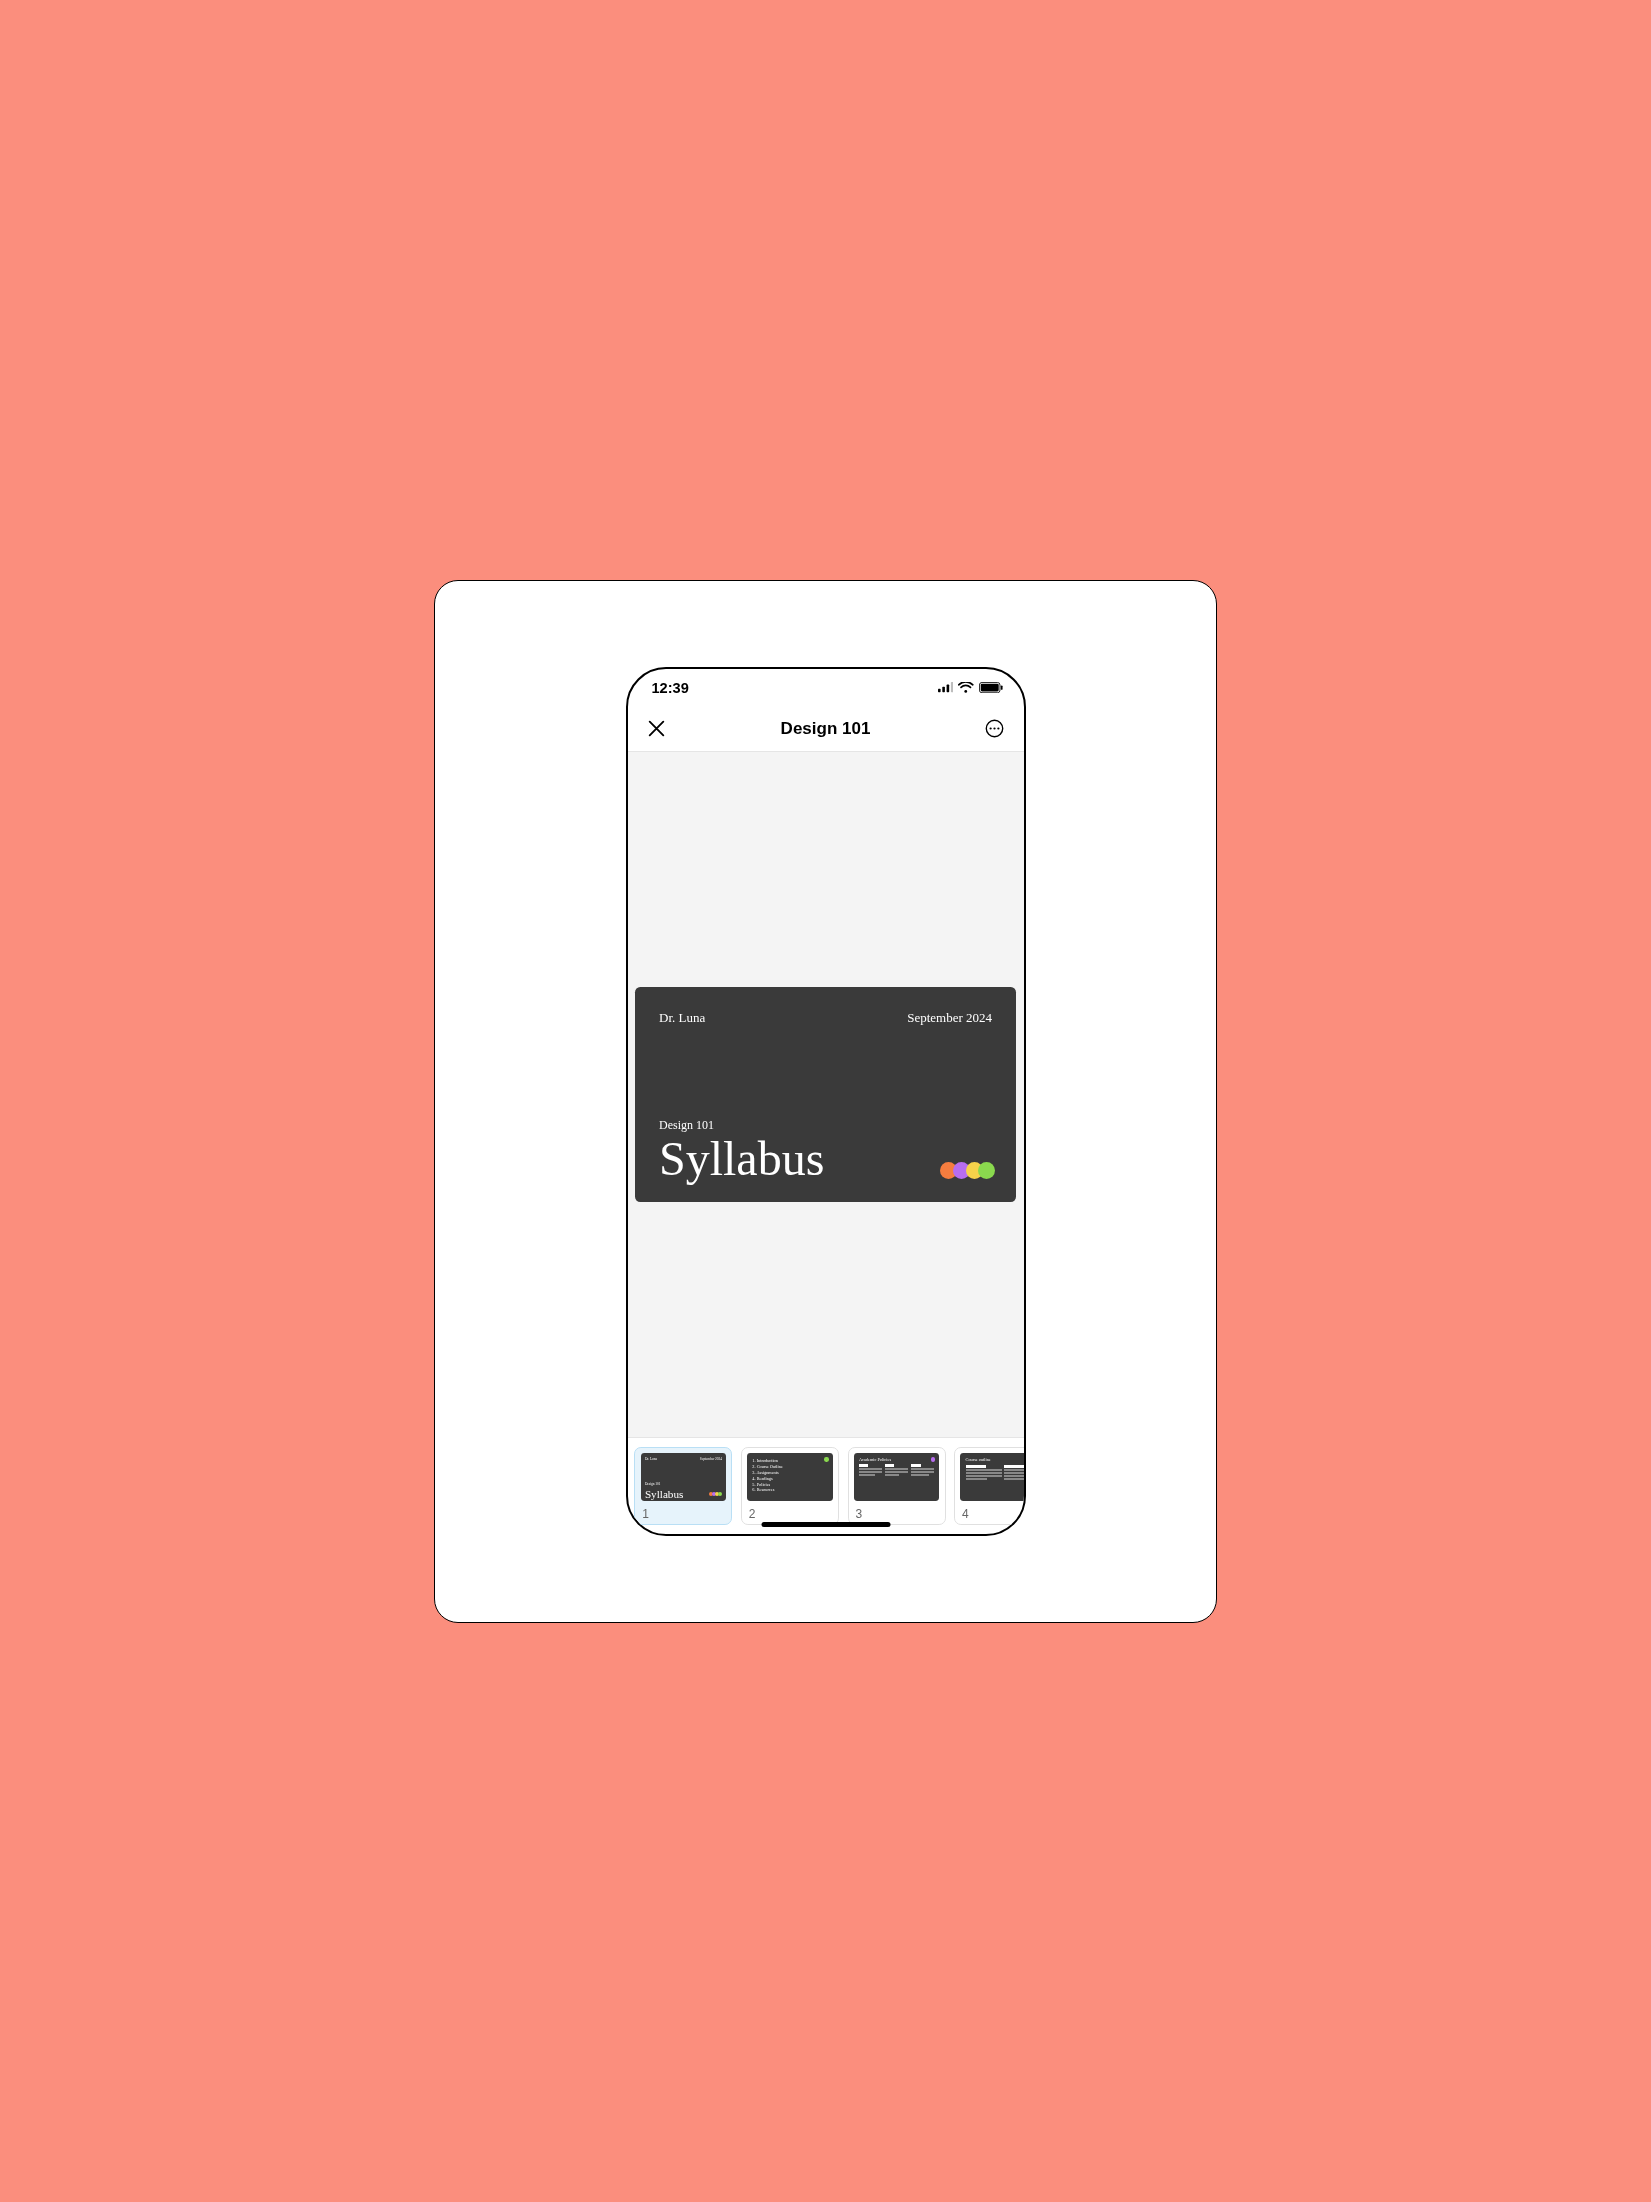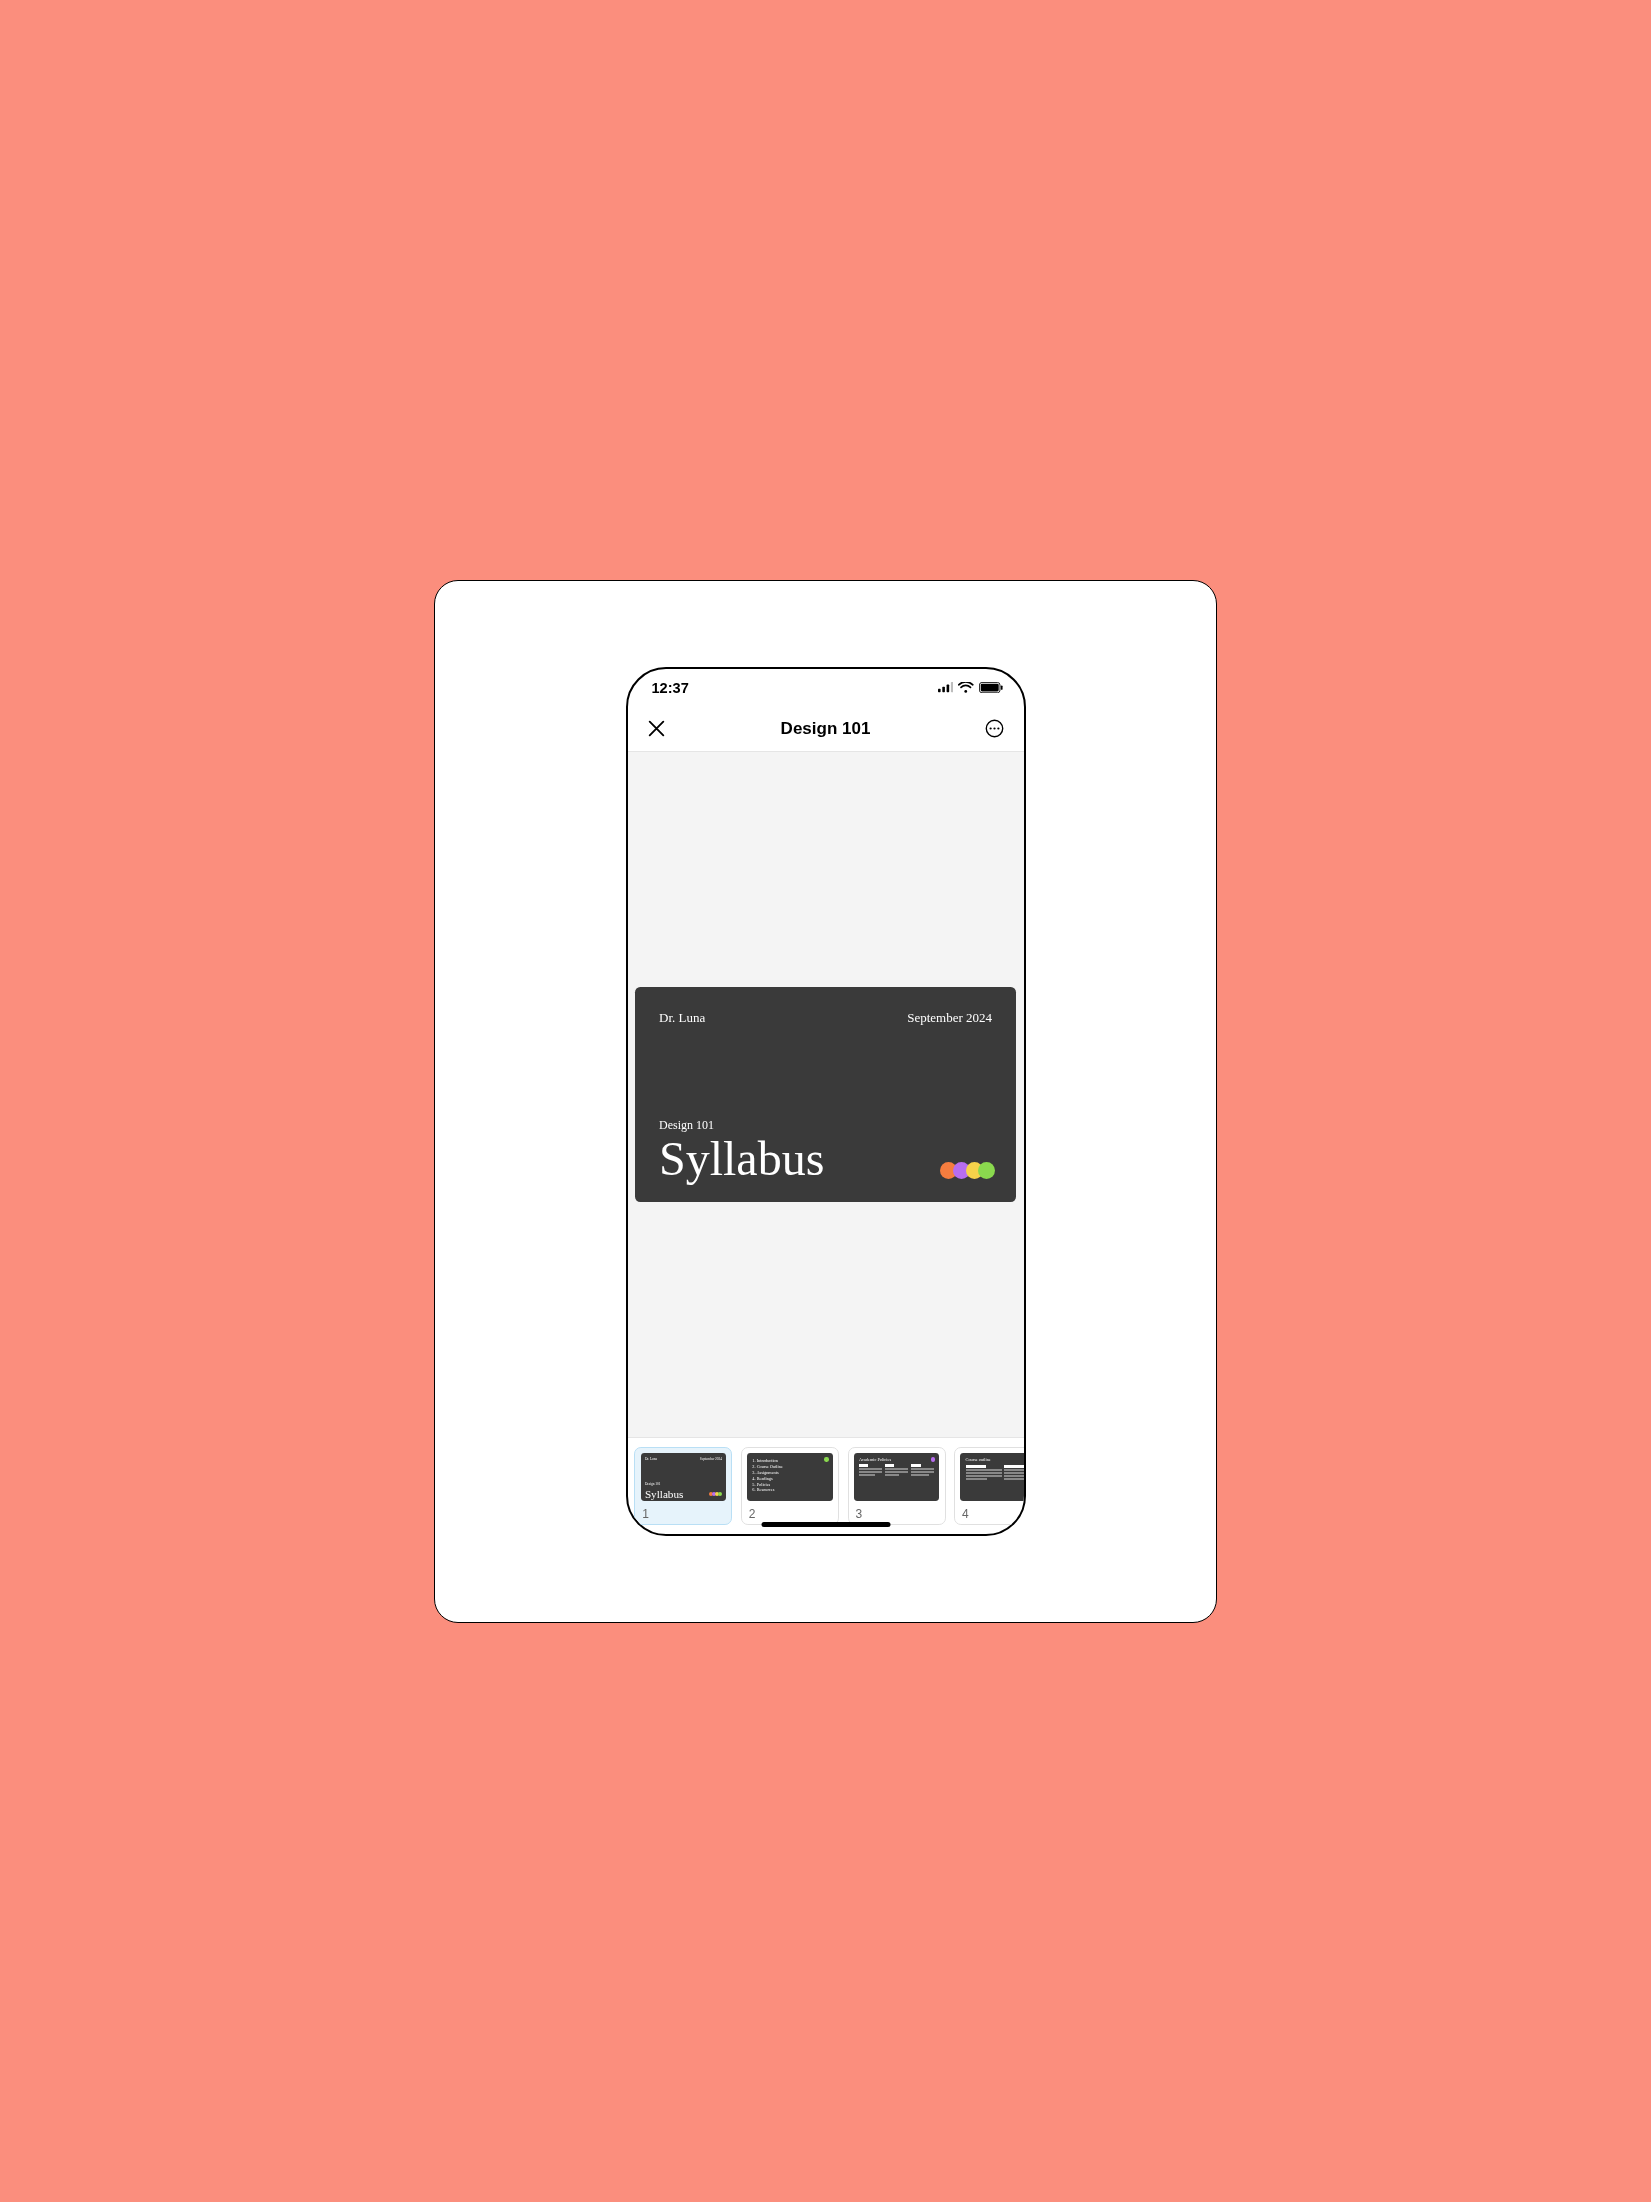--- a/index.html
+++ b/index.html
@@ -176,21 +176,21 @@
     border-radius: 2.6px;
   }
 </style>
 </head>
 <body>
 
 <div class="frame-card">
   <div class="phone">
 
     <div class="status-bar">
-      <span>12:37</span>
+      <span>12:39</span>
       <div class="status-right">
         <svg width="15.5" height="10.3" viewBox="0 0 18 12">
           <rect x="0" y="8" width="3" height="4" rx="0.8" fill="#000"></rect>
           <rect x="5" y="5.5" width="3" height="6.5" rx="0.8" fill="#000"></rect>
           <rect x="10" y="3" width="3" height="9" rx="0.8" fill="#000"></rect>
           <rect x="15" y="0" width="3" height="12" rx="0.8" fill="#bdbdbd"></rect>
         </svg>
         <svg width="15.5" height="11.2" viewBox="0 0 18 13">
           <path d="M9 12.5 a1.6 1.6 0 1 0 0-3.2 a1.6 1.6 0 0 0 0 3.2 Z" fill="#000"></path>
           <path d="M3.5 6.2 a8 8 0 0 1 11 0" stroke="#000" stroke-width="2" fill="none" stroke-linecap="round"></path>

